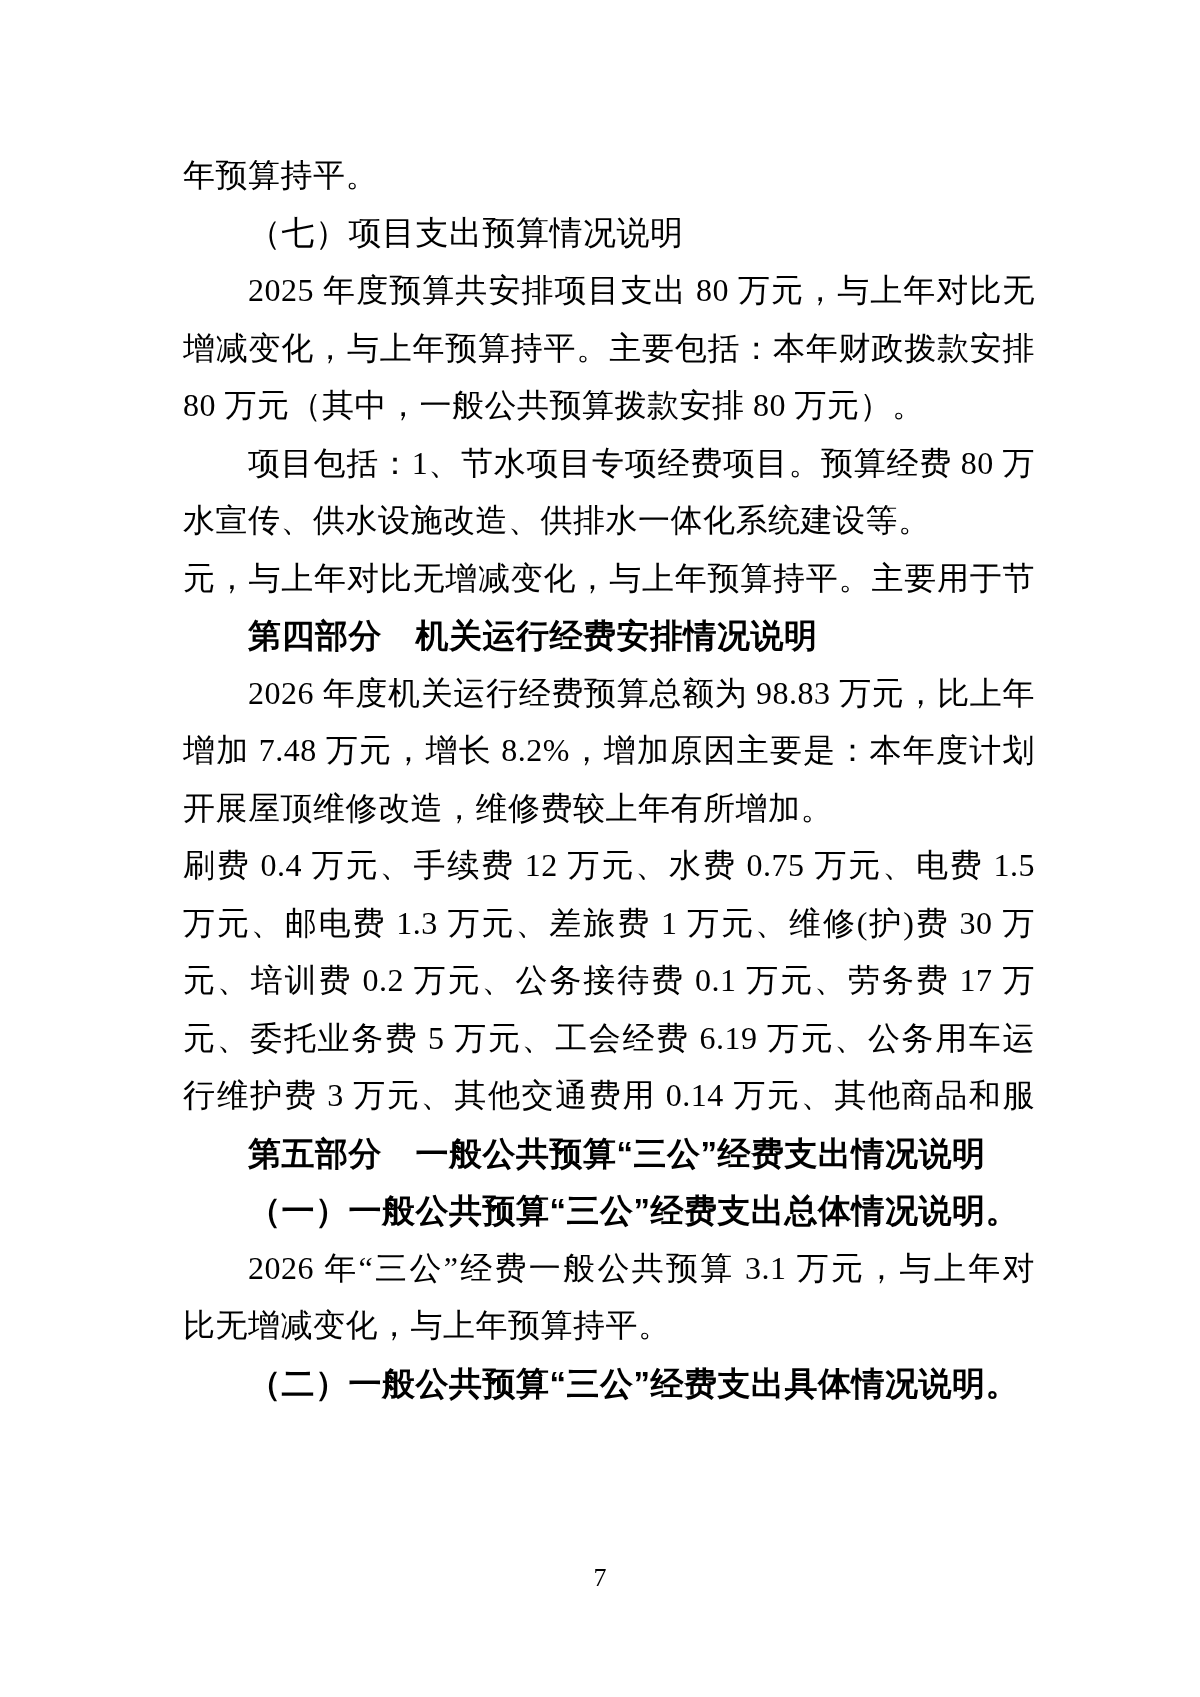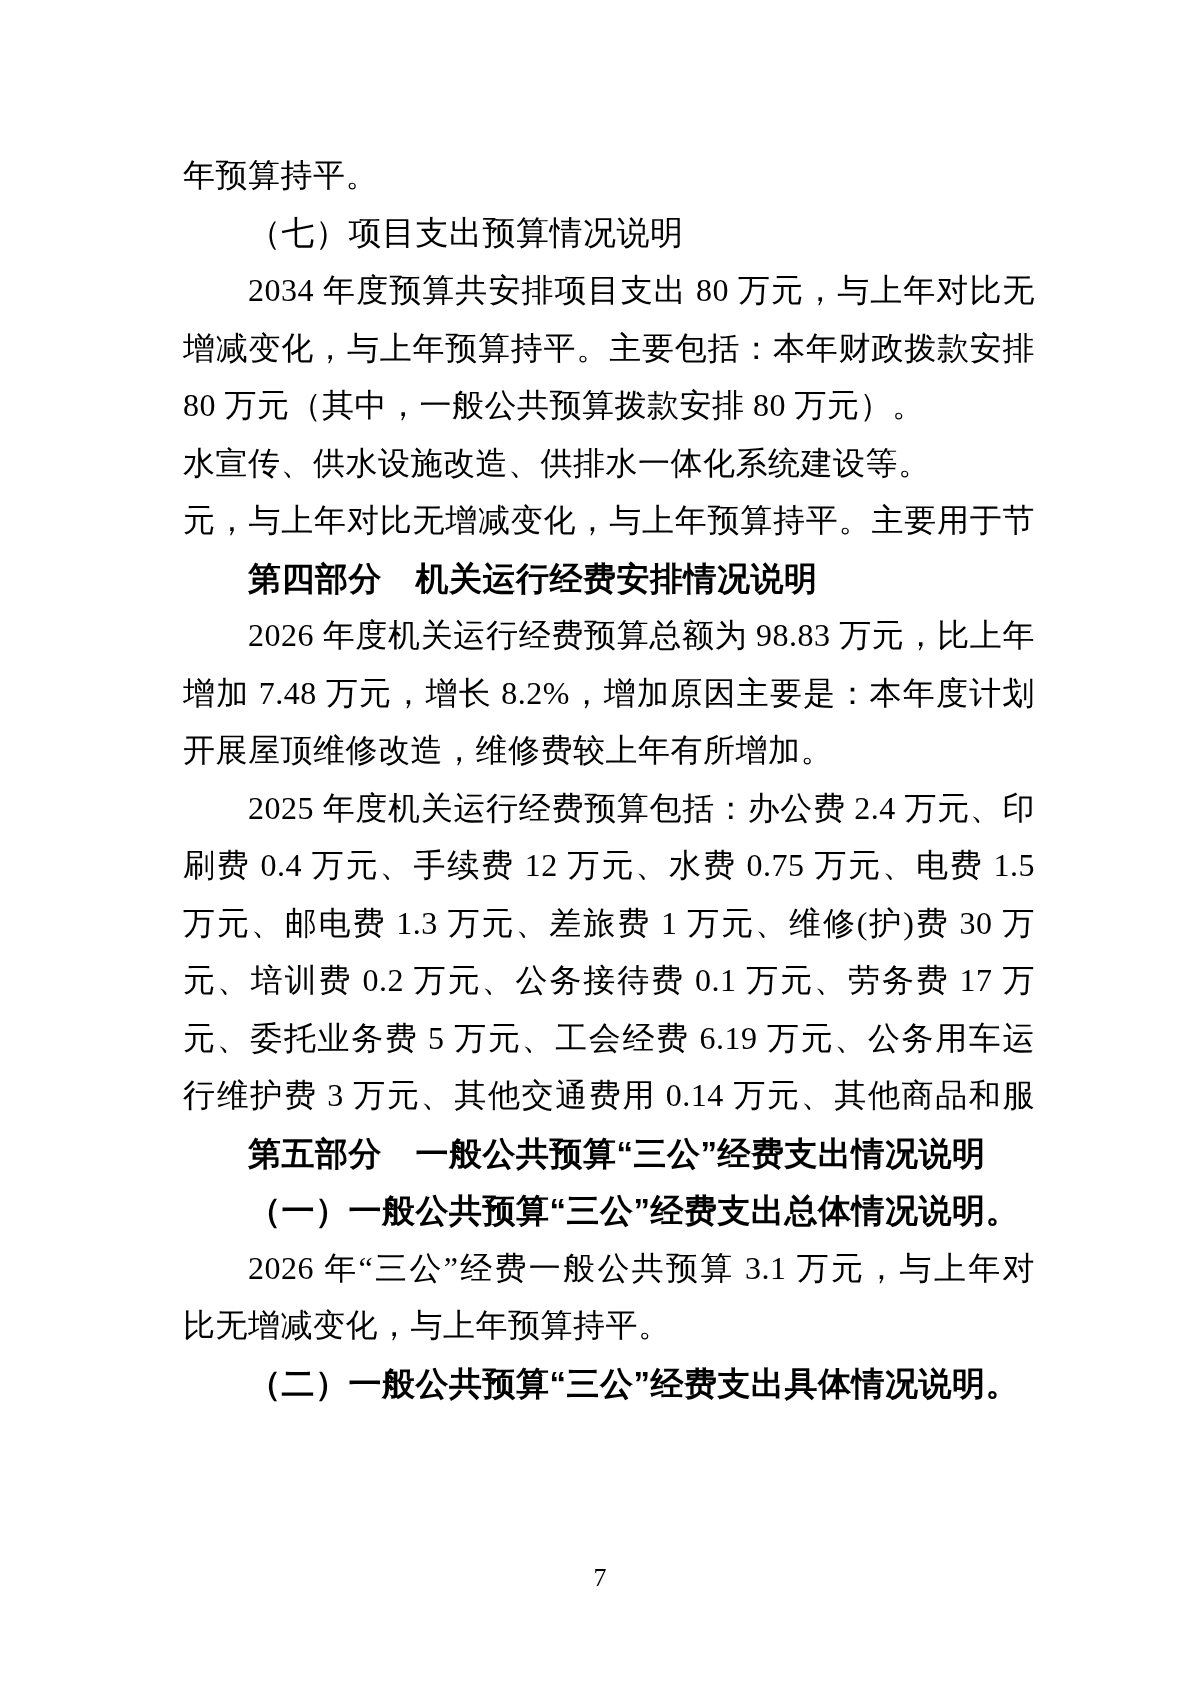--- a/index.html
+++ b/index.html
@@ -63,30 +63,30 @@
     font-family: "Liberation Serif", "DejaVu Serif", serif;
   }
 </style>
 </head>
 <body>
 
 <div class="page">
   <div class="content">
     <div class="ln">年预算持平。</div>
     <div class="ln h2 ind">（七）项目支出预算情况说明</div>
-    <div class="ln ind just">2034 年度预算共安排项目支出 80 万元，与上年对比无</div>
+    <div class="ln ind just">2025 年度预算共安排项目支出 80 万元，与上年对比无</div>
     <div class="ln just">增减变化，与上年预算持平。主要包括：本年财政拨款安排</div>
     <div class="ln">80 万元（其中，一般公共预算拨款安排 80 万元）。</div>
+    <div class="ln ind just">项目包括：1、节水项目专项经费项目。预算经费 80 万</div>
     <div class="ln">水宣传、供水设施改造、供排水一体化系统建设等。</div>
     <div class="ln just">元，与上年对比无增减变化，与上年预算持平。主要用于节</div>
     <div class="ln h1 ind">第四部分　机关运行经费安排情况说明</div>
     <div class="ln ind just">2026 年度机关运行经费预算总额为 98.83 万元，比上年</div>
     <div class="ln just">增加 7.48 万元，增长 8.2%，增加原因主要是：本年度计划</div>
     <div class="ln">开展屋顶维修改造，维修费较上年有所增加。</div>
-    <div class="ln ind just">2025 年度机关运行经费预算包括：办公费 2.4 万元、印</div>
     <div class="ln just">刷费 0.4 万元、手续费 12 万元、水费 0.75 万元、电费 1.5</div>
     <div class="ln just">万元、邮电费 1.3 万元、差旅费 1 万元、维修(护)费 30 万</div>
     <div class="ln just">元、培训费 0.2 万元、公务接待费 0.1 万元、劳务费 17 万</div>
     <div class="ln just">元、委托业务费 5 万元、工会经费 6.19 万元、公务用车运</div>
     <div class="ln just">行维护费 3 万元、其他交通费用 0.14 万元、其他商品和服</div>
     <div class="ln h1 ind">第五部分　一般公共预算“三公”经费支出情况说明</div>
     <div class="ln h1 ind">（一）一般公共预算“三公”经费支出总体情况说明。</div>
     <div class="ln ind just">2026 年“三公”经费一般公共预算 3.1 万元，与上年对</div>
     <div class="ln">比无增减变化，与上年预算持平。</div>
     <div class="ln h1 ind">（二）一般公共预算“三公”经费支出具体情况说明。</div>

